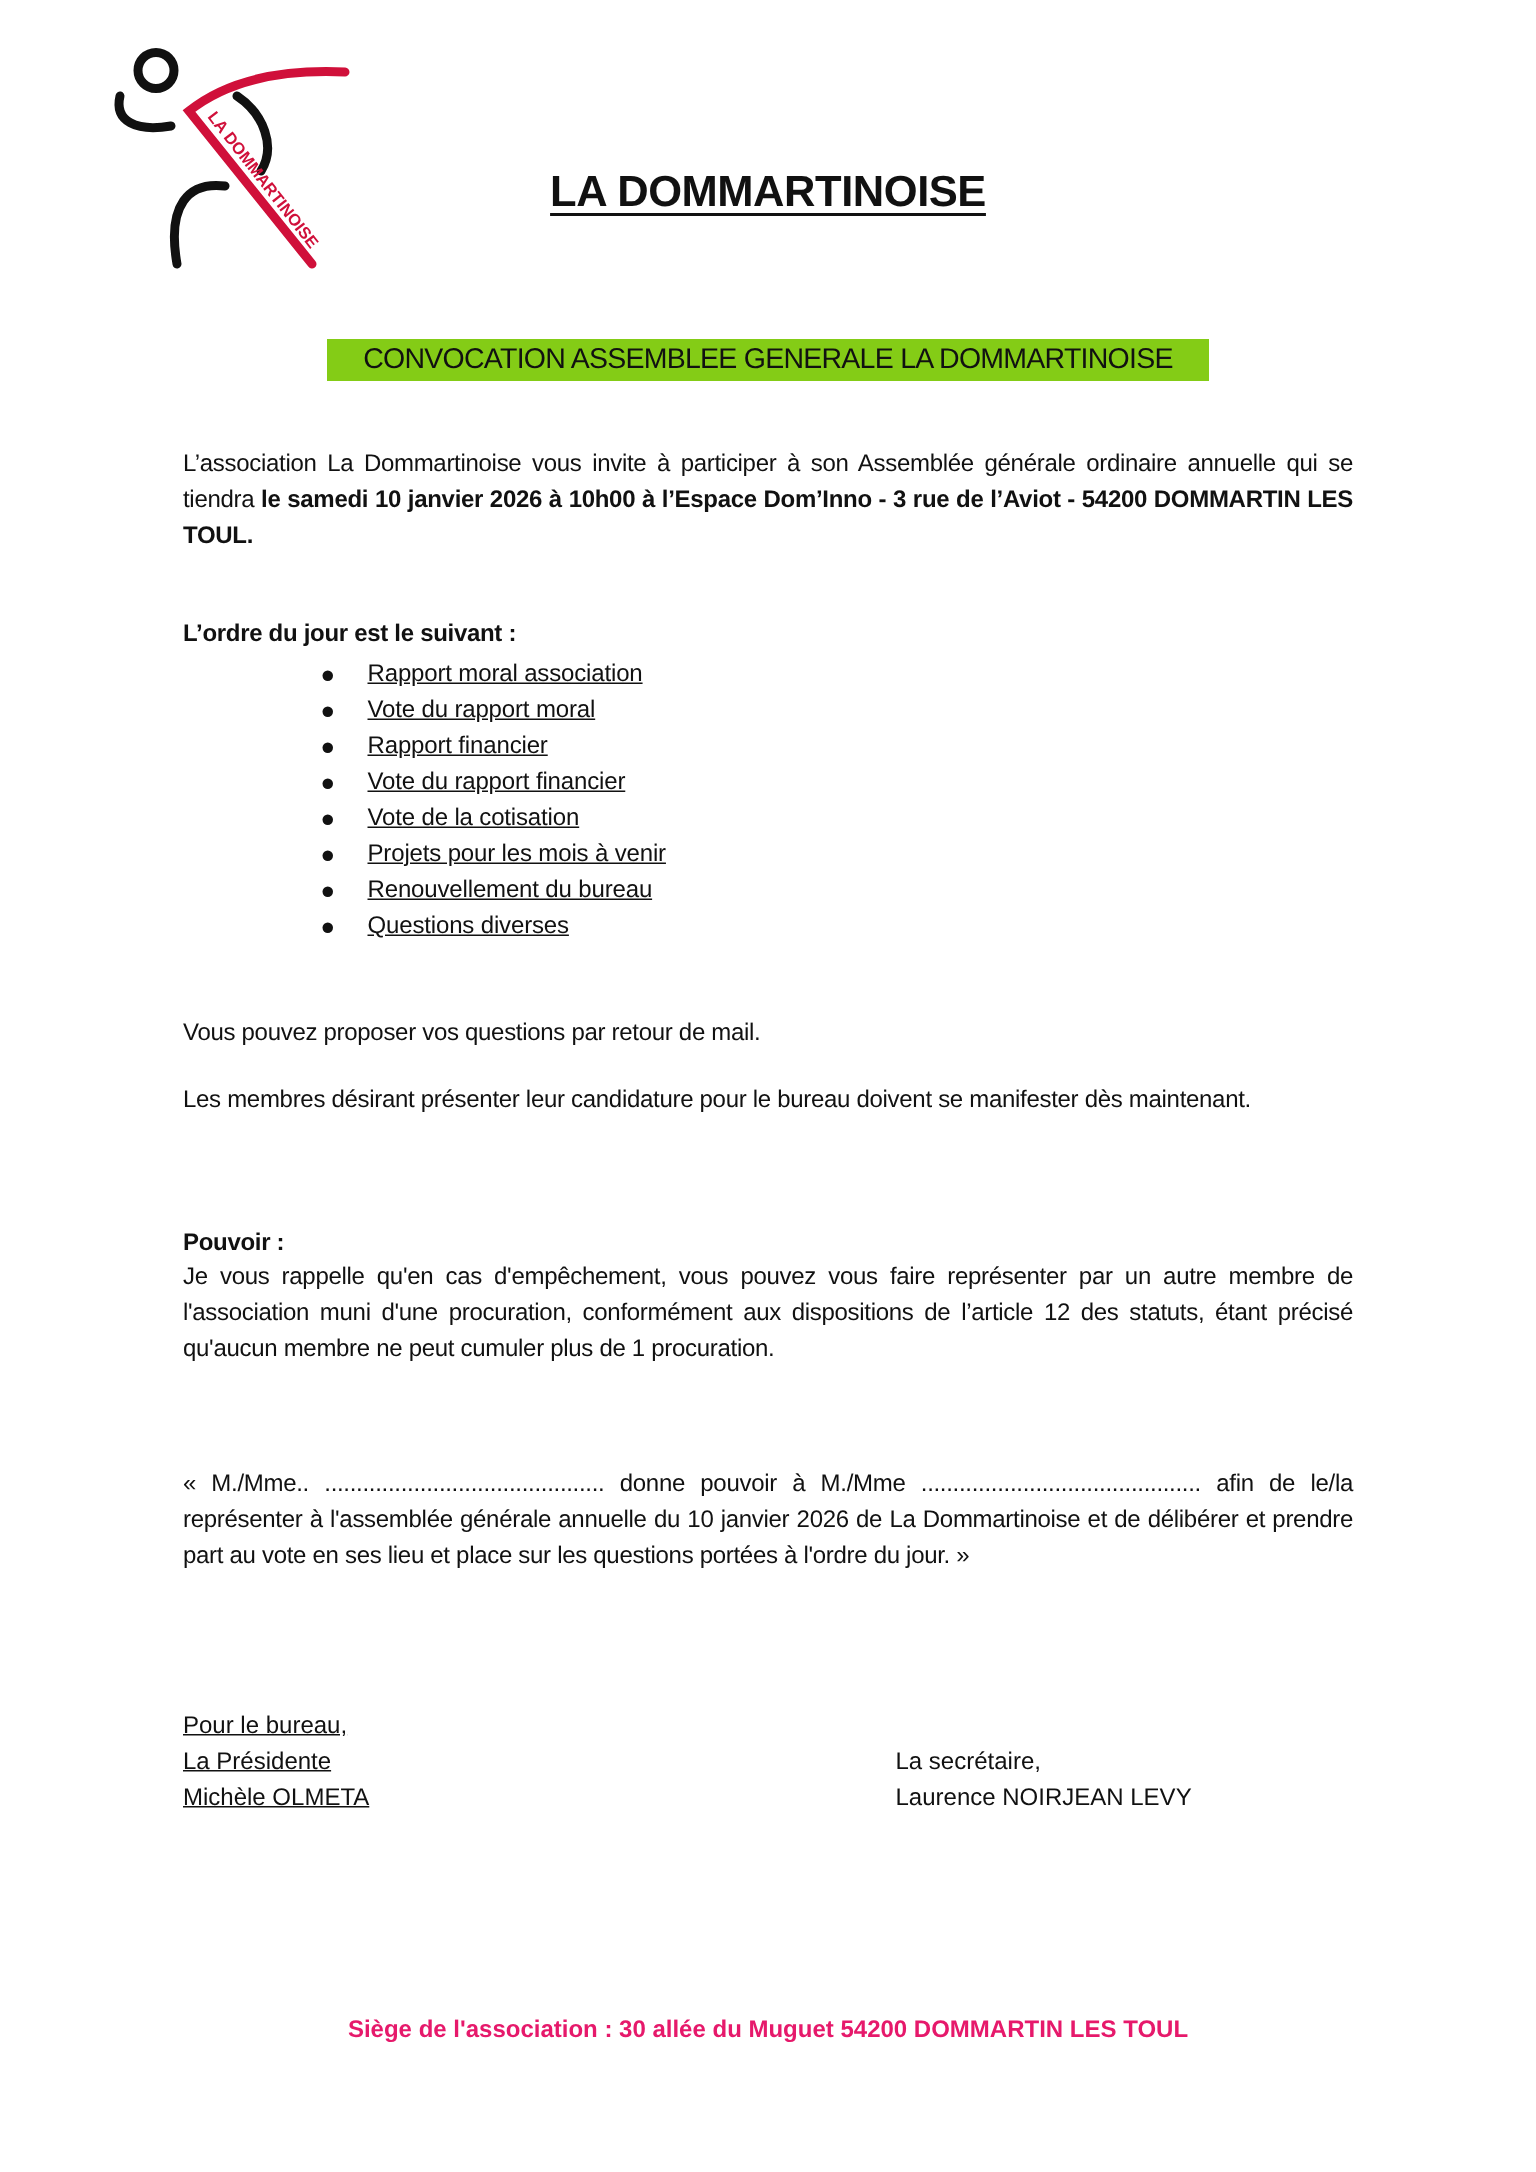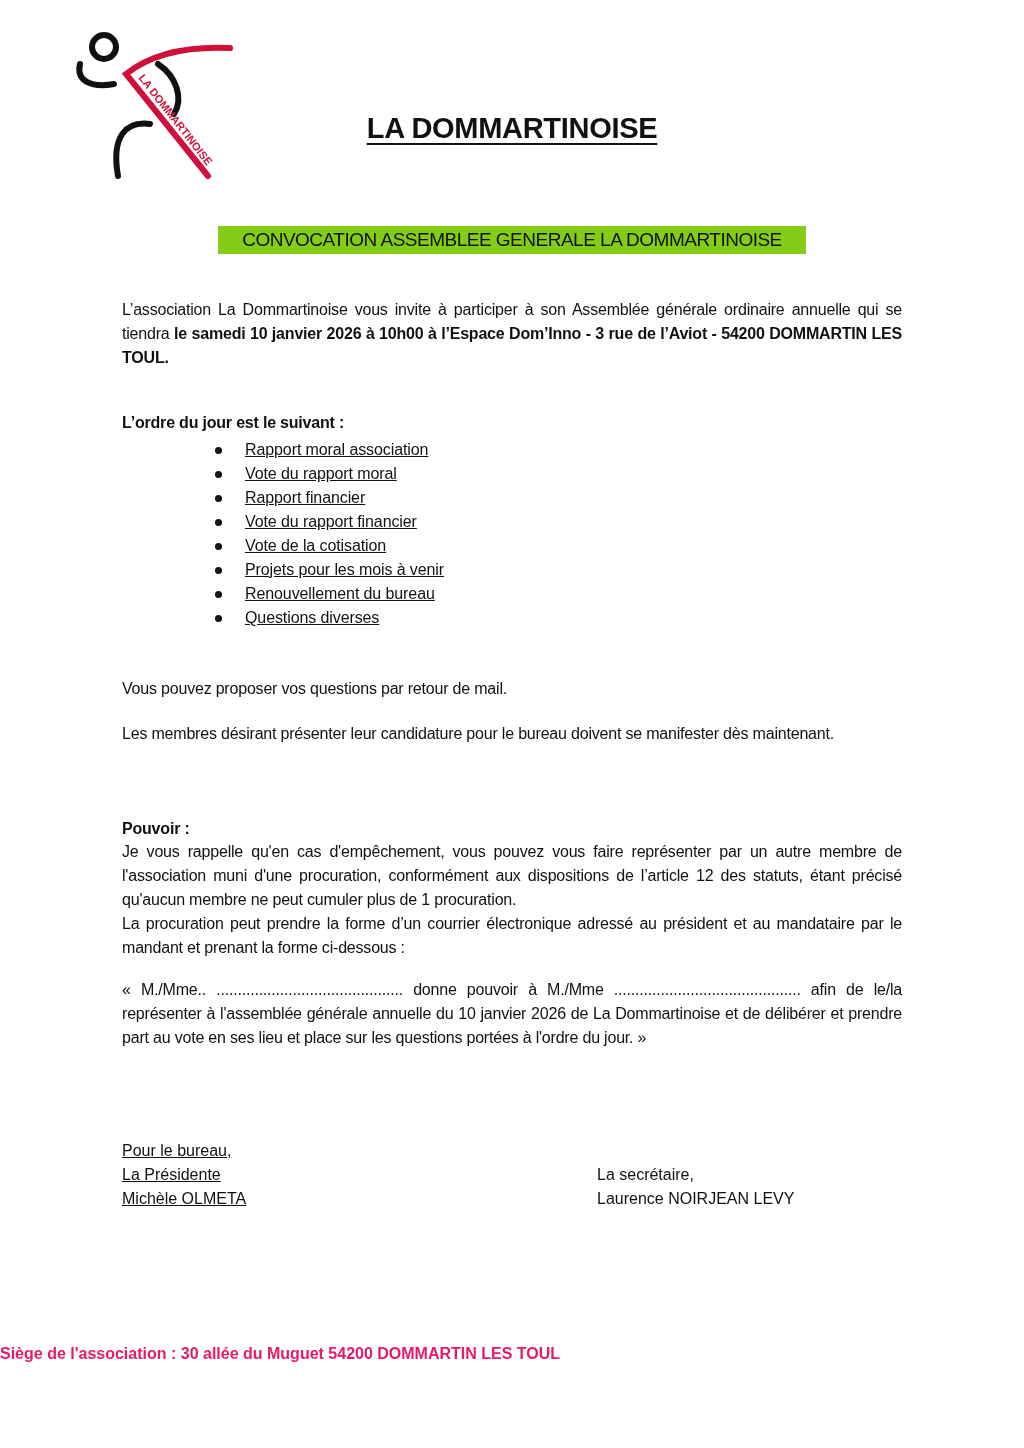--- a/index.html
+++ b/index.html
@@ -29,21 +29,21 @@
   .agenda li { position: relative; font-size: 16px; line-height: 24px; padding-left: 33px; letter-spacing: -0.1px; }
   .agenda li .bullet { position: absolute; left: 3px; top: 9px; width: 7px; height: 7px; border-radius: 50%; background: #111; }
   .q1 { top: 677px; }
   .q2 { top: 722px; }
   .pouvoir-title { top: 817px; font-weight: bold; }
   .pouvoir { top: 840px; }
   .formule { top: 978px; }
   .sign-left { position: absolute; left: 122px; top: 1139px; font-size: 16px; line-height: 24px; text-decoration: underline; }
   .sign-right { position: absolute; left: 597px; top: 1163px; font-size: 16px; line-height: 24px; }
   .footer {
-    position: absolute; left: 0; width: 1024px; top: 1342px; 
+    position: absolute; left: 0; width: 1024px; top: 1342px; text-align: center;
     color: #e6196b; font-weight: bold; font-size: 16px; line-height: 24px;
   }
   .line { display: block; }
 </style>
 </head>
 <body>
 
 <div class="logo">
   <svg width="180" height="165" viewBox="0 0 180 165">
 
@@ -82,21 +82,20 @@
   <li><span class="bullet"></span><span>Renouvellement du bureau</span></li>
   <li><span class="bullet"></span><span>Questions diverses</span></li>
 </ul>
 
 <div class="body-text q1">Vous pouvez proposer vos questions par retour de mail.</div>
 <div class="body-text q2">Les membres désirant présenter leur candidature pour le bureau doivent se manifester dès maintenant.</div>
 
 <div class="body-text pouvoir-title">Pouvoir :</div>
 <div class="body-text pouvoir">
   <span class="line">Je vous rappelle qu'en cas d'empêchement, vous pouvez vous faire représenter par un autre membre de l'association muni d'une procuration, conformément aux dispositions de l’article 12 des statuts, étant précisé qu'aucun membre ne peut cumuler plus de 1 procuration.</span>
-  <span class="line">La procuration peut prendre la forme d’un courrier électronique adressé au président et au mandataire par le mandant et prenant la forme ci-dessous :</span>
 </div>
 
 <div class="body-text formule">« M./Mme.. ............................................ donne pouvoir à M./Mme ............................................ afin de le/la représenter à l'assemblée générale annuelle du 10 janvier 2026 de La Dommartinoise et de délibérer et prendre part au vote en ses lieu et place sur les questions portées à l'ordre du jour. »</div>
 
 <div class="sign-left">
   <span class="line">Pour le bureau,</span>
   <span class="line">La Présidente</span>
   <span class="line">Michèle OLMETA</span>
 </div>
 

